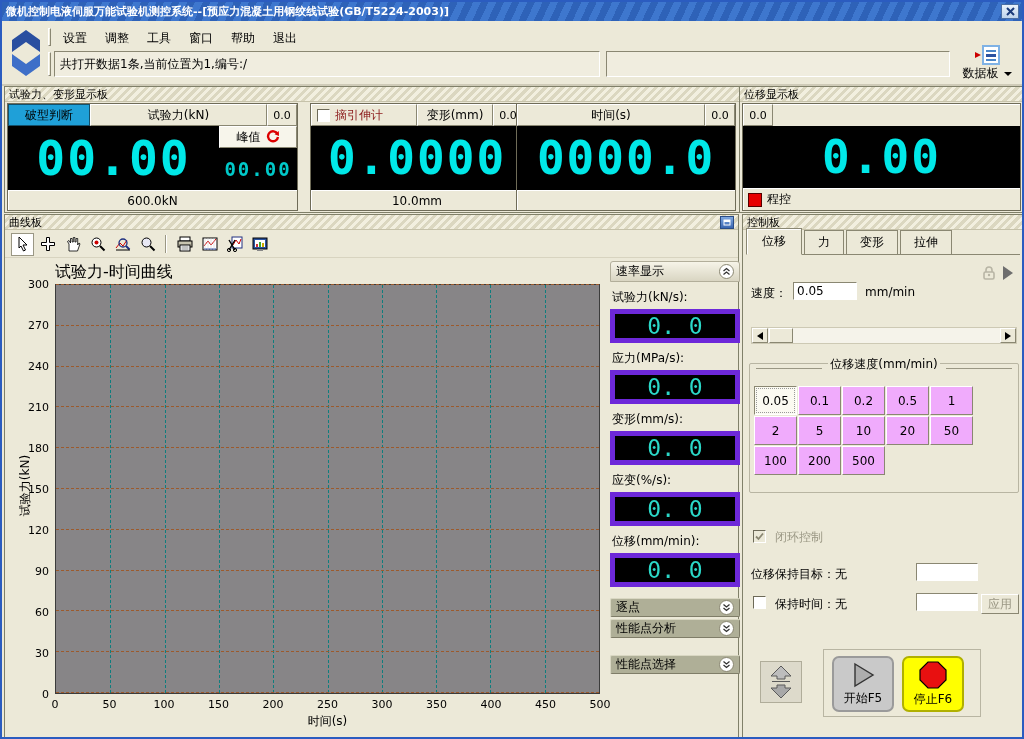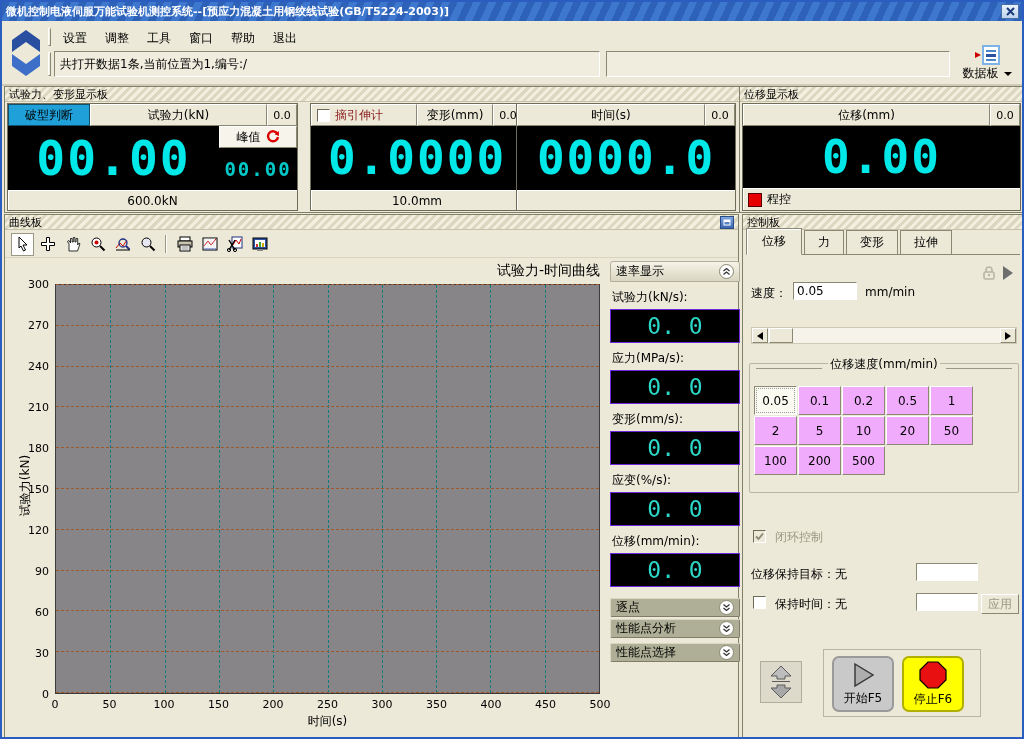--- a/index.html
+++ b/index.html
@@ -70,42 +70,42 @@
   
   .restore-btn { width:14px; height:13px; background:linear-gradient(#7FA8E0,#3A66B0);
     border:1px solid #2A4C86; display:flex; align-items:center; justify-content:center; }
   .ctoolbar { position:absolute; left:0; top:16px; right:0; height:27px; display:flex;
     align-items:center; padding-left:6px; gap:2px; border-bottom:1px solid #D8D4C0; }
   .ticon { width:23px; height:23px; display:flex; align-items:center; justify-content:center; }
   .ticon.selected { background:#fff; border:1px solid #9a9784; }
   .tsep { width:2px; height:18px; border-left:1px solid #9a9784; border-right:1px solid #fff; margin:0 4px; }
 
   .chart-area { position:absolute; left:2px; top:44px; width:600px; height:478px; }
-  .chart-title { position:absolute; left:48px; top:3px; width:545px; text-align:right; font-size:14px; }
+  .chart-title { position:absolute; left:48px; top:3px; width:545px; text-align:left; font-size:16px; }
   .plot { position:absolute; left:48px; top:25px; width:545px; height:410px;
     background:#878587; border:1px solid #3c3c3c; }
   .hgrid { position:absolute; left:0; right:0; height:0; border-top:1px dashed #9C5A2C; }
   .vgrid { position:absolute; top:0; bottom:0; width:0; border-left:1px dashed #0E7E7E; }
   .yticks { position:absolute; left:0; top:25px; width:45px; height:410px; }
   .ytick { position:absolute; right:3px; transform:translateY(50%); font-size:11px; }
   .xticks { position:absolute; left:48px; top:439px; width:545px; height:14px; }
   .xtick { position:absolute; transform:translateX(-50%); font-size:11px; }
   .xlabel { position:absolute; left:48px; top:454px; width:545px; text-align:center; font-size:12px; }
   .ylabel { position:absolute; left:-22px; top:218px; width:80px; text-align:center; font-size:12px;
     transform:rotate(-90deg); }
 
   
   .rate-col { position:absolute; left:605px; top:46px; width:130px; height:476px; }
   .rate-header { height:21px; background:linear-gradient(#F6F4E8,#D9D5C2);
     border:1px solid #B2AE9A; border-radius:3px 3px 0 0; display:flex; align-items:center;
     justify-content:space-between; padding:0 5px; font-size:12px; }
   .chev-circle { width:15px; height:15px; border-radius:50%; background:#fff;
     border:1px solid #8a8772; display:flex; align-items:center; justify-content:center; }
   .rate-label { margin:7px 0 3px 2px; font-size:12px; }
-  .rate-seg { height:34px; background:#000; border:1px solid #6d28d9; color:#2BD8C8;
+  .rate-seg { height:34px; background:#000; border:5px solid #6d28d9; color:#2BD8C8;
     font-family:"DejaVu Sans Mono","Liberation Mono",monospace; font-size:23px;
     display:flex; align-items:center; justify-content:center; }
   .sec-bar { position:absolute; left:0; width:130px; height:19px; background:#AFAF97;
     border:1px solid; border-color:#D9D7C2 #7F7D68 #7F7D68 #D9D7C2; border-radius:2px;
     display:flex; align-items:center; justify-content:space-between; padding:0 5px; font-size:12px; }
 
   
   .tabrow { position:absolute; left:3px; top:18px; right:3px; height:22px;
     border-bottom:1px solid #8a8772; display:flex; align-items:flex-end; }
   .tab { padding:3px 13px; border:1px solid #8a8772; border-bottom:none; background:#ECE9D8;
@@ -249,21 +249,20 @@
       <div class="range-bar"></div>
     </div>
   </div>
 
   <div class="panel" style="left:737px; top:84px; width:285px; height:127px;">
     <div class="panel-header">
       <span>位移显示板</span>
     </div>
     <div class="dunit" style="left:2px; top:16px; width:279px; height:108px;">
       <div class="hdr-row">
-        <div class="hdr-btn raised">位移(mm)</div>
         <div class="rate-box raised">0.0</div>
       </div>
       <div class="seg" style="flex:1; font-size:46px;">0.00</div>
       <div class="mode-row">
         <span class="prog-square"></span>
         <span>程控</span>
       </div>
     </div>
   </div>
 
@@ -436,21 +435,21 @@
         </span>
       </div>
       <div class="sec-bar" style="top:358px;">
         <span>性能点分析</span>
         <span class="chev-circle">
           <svg width="9" height="9" viewBox="0 0 9 9">
               <path d="M1.5 1.5 L4.5 4 L7.5 1.5 M1.5 5 L4.5 7.5 L7.5 5" fill="none" stroke="#333" stroke-width="1.3"></path>
             </svg>
         </span>
       </div>
-      <div class="sec-bar" style="top:382px;gap:20px;">
+      <div class="sec-bar" style="top:394px;gap:20px;">
         <span>性能点选择</span>
         <span class="chev-circle">
           <svg width="9" height="9" viewBox="0 0 9 9">
               <path d="M1.5 1.5 L4.5 4 L7.5 1.5 M1.5 5 L4.5 7.5 L7.5 5" fill="none" stroke="#333" stroke-width="1.3"></path>
             </svg>
         </span>
       </div>
     </div>
   </div>
 

